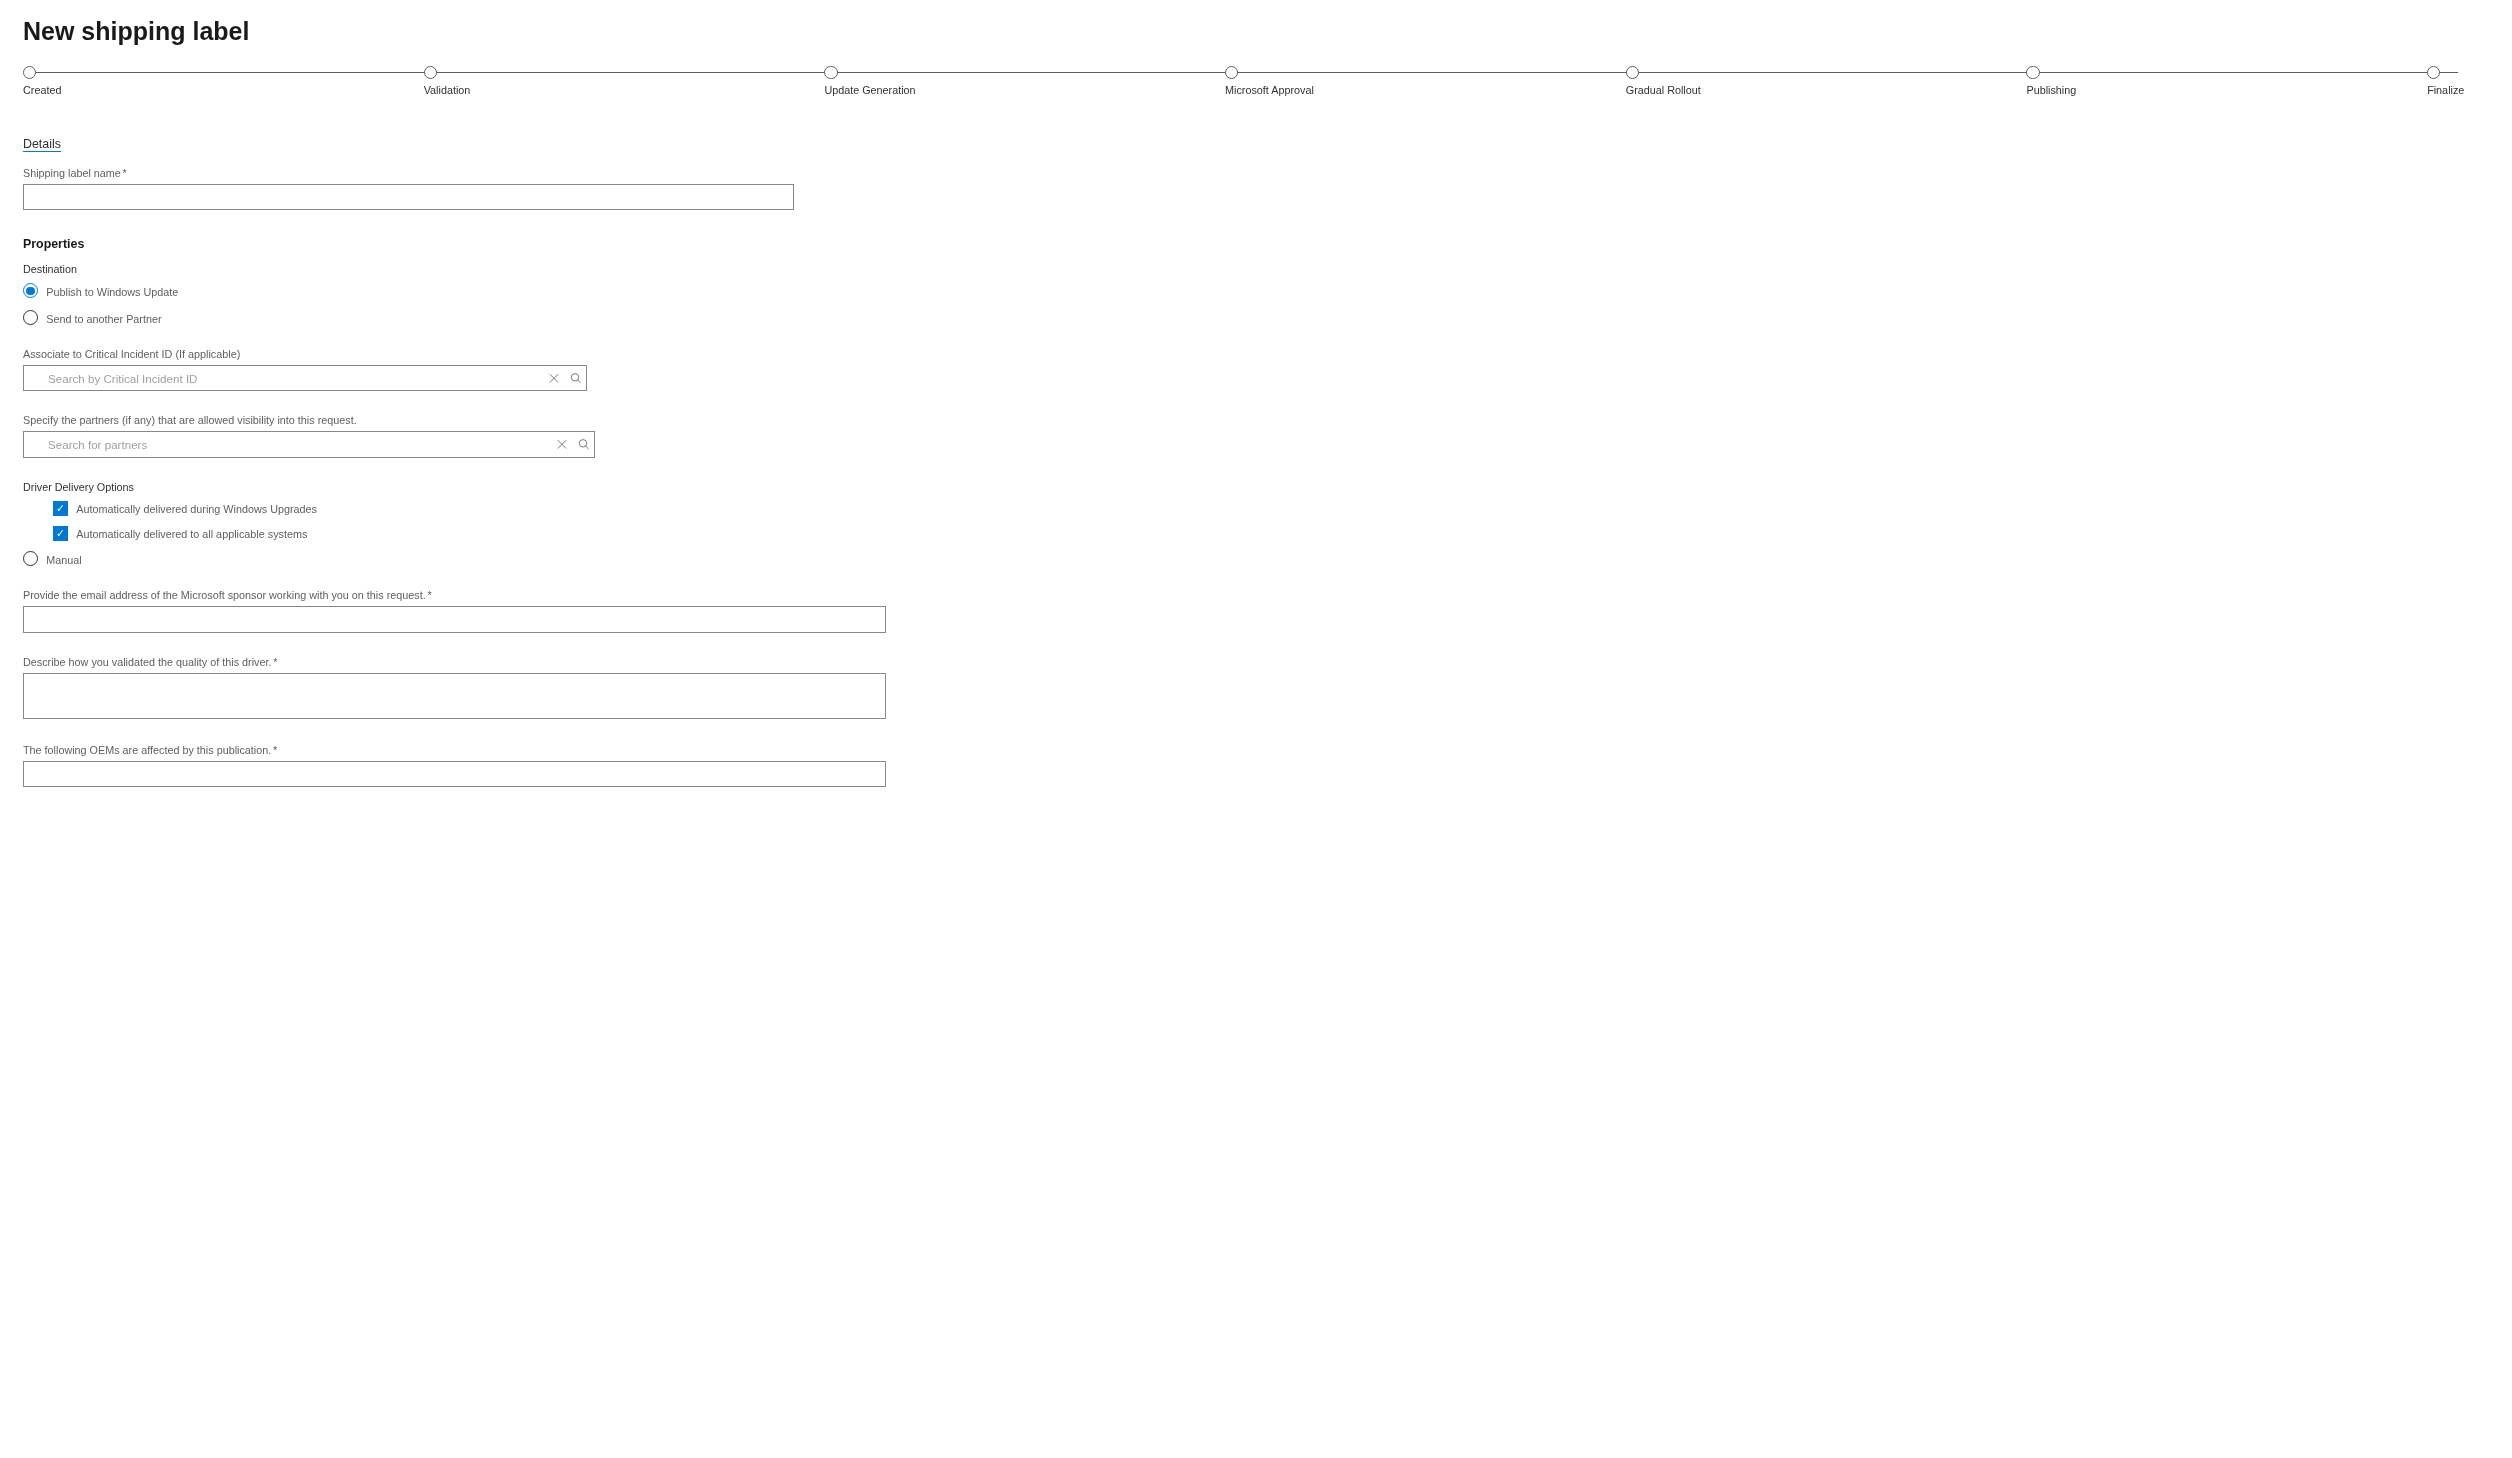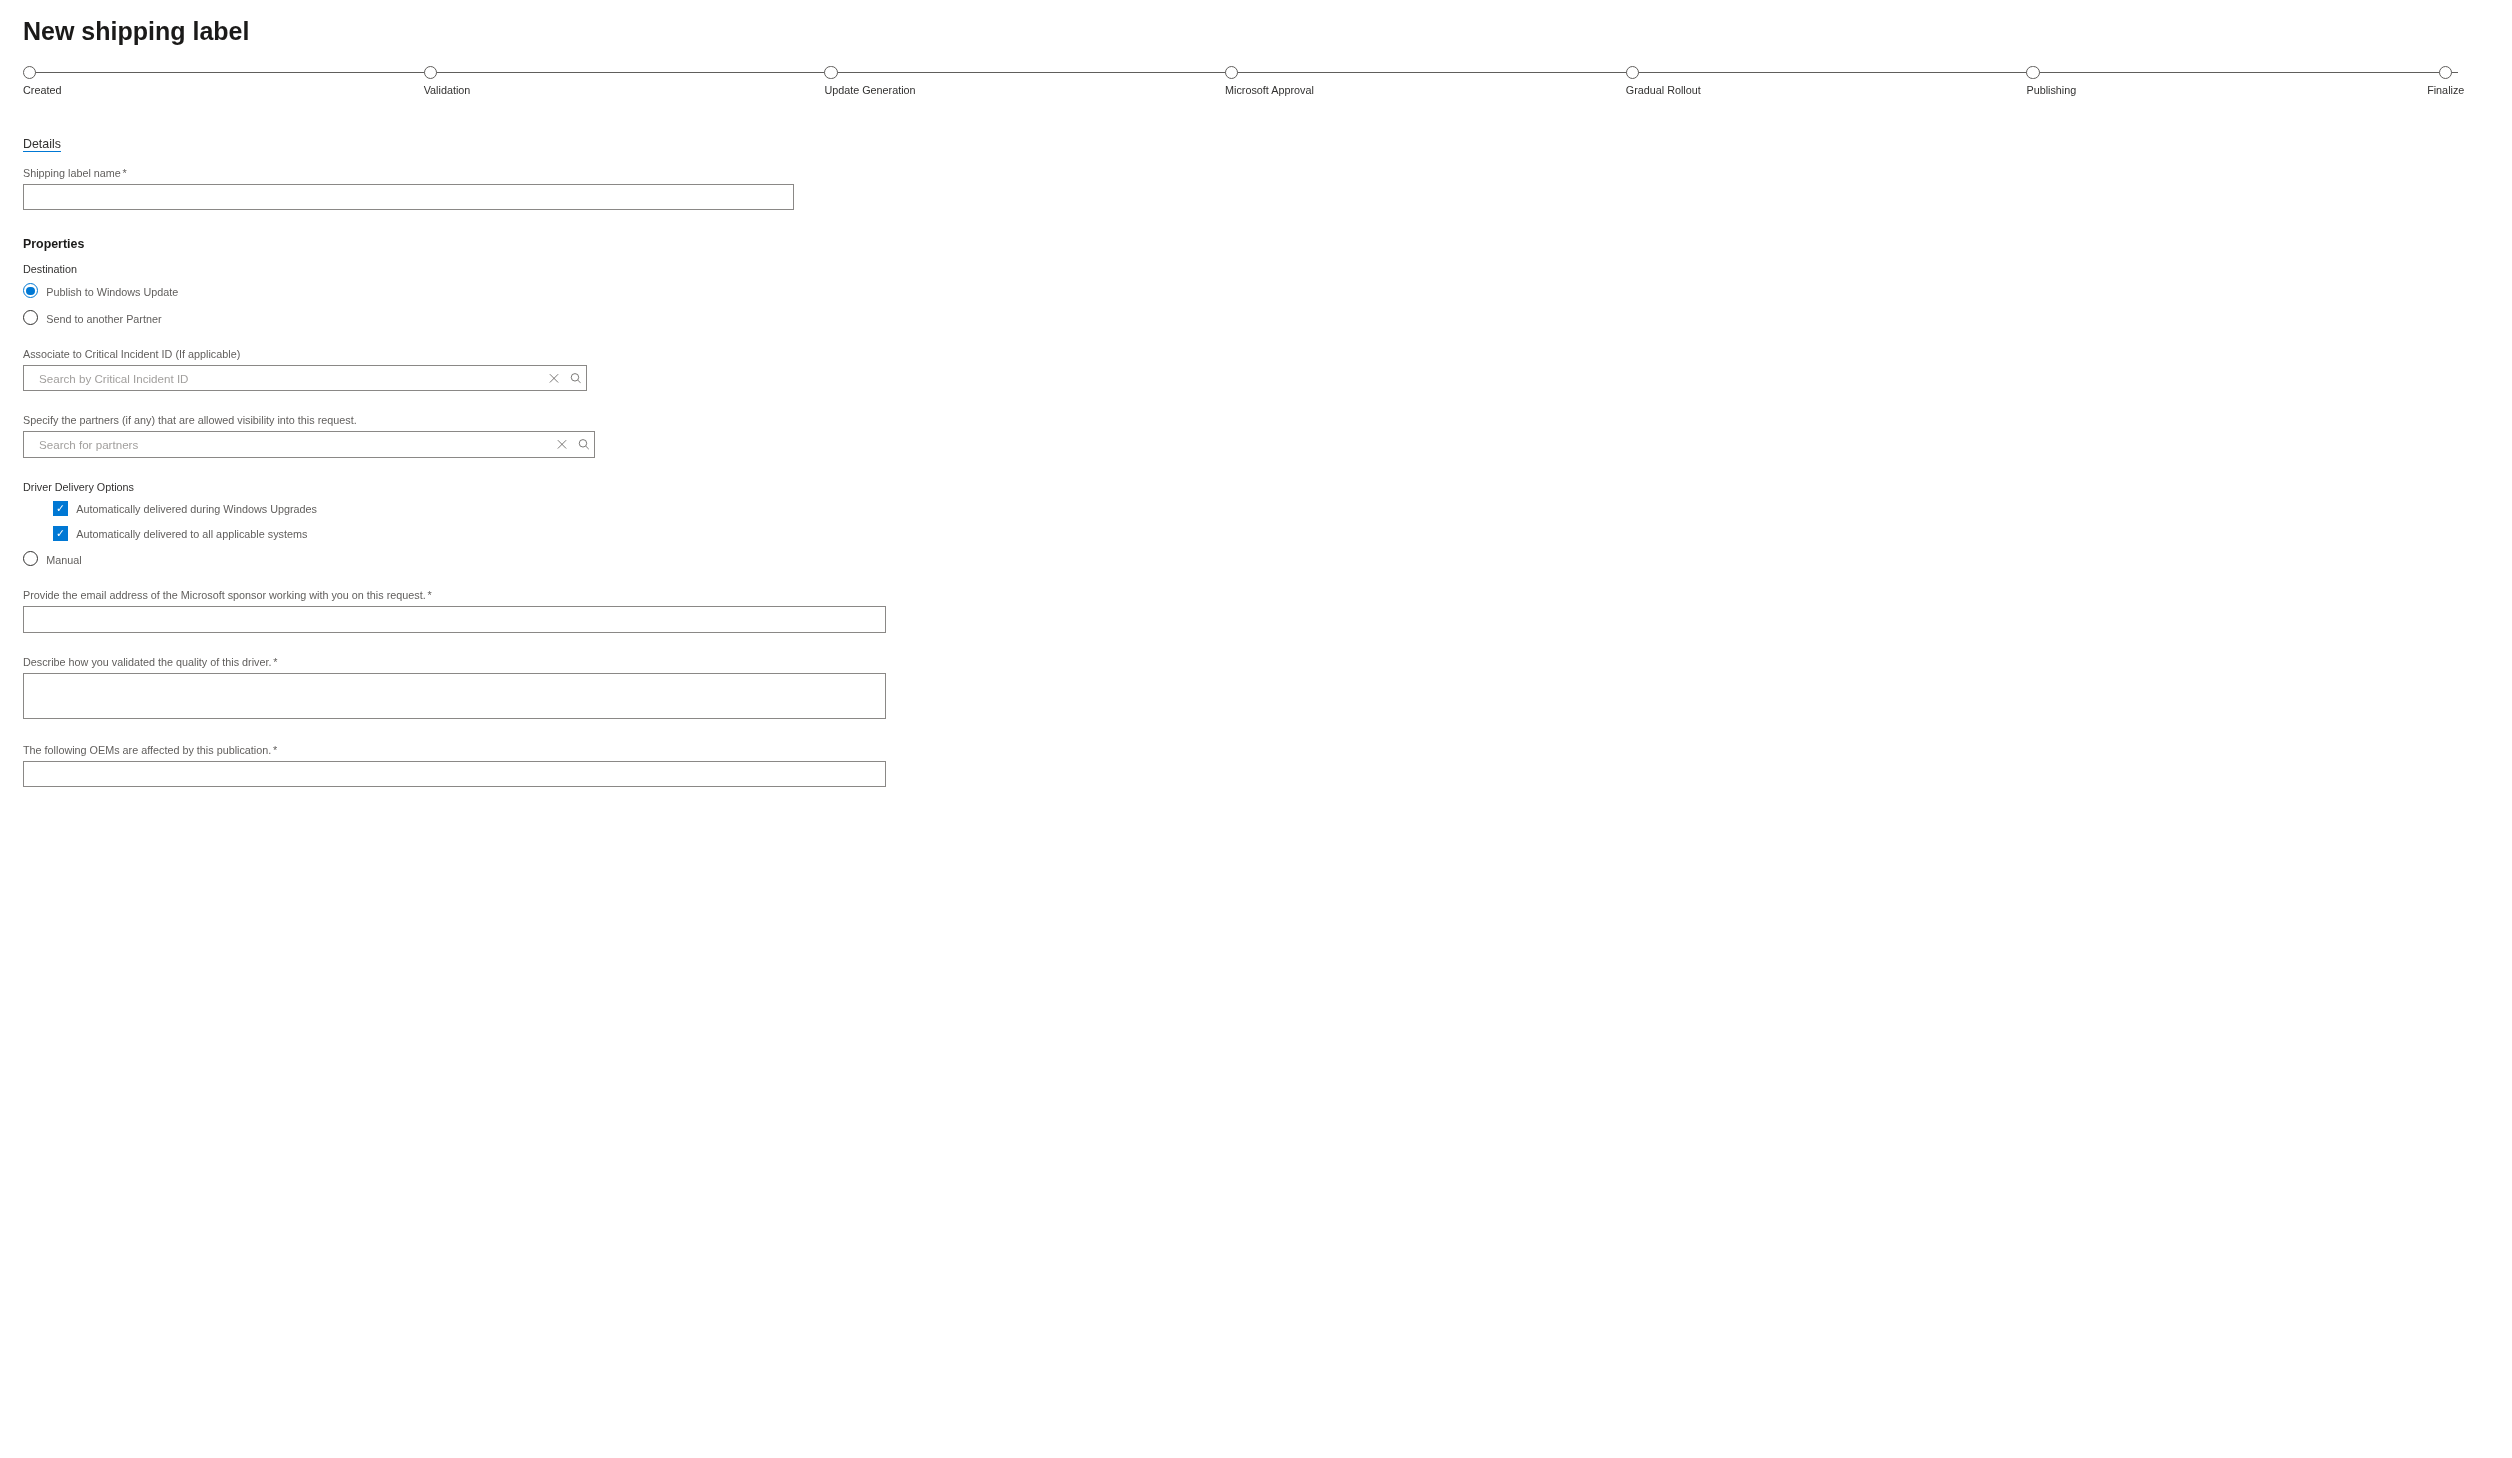--- a/index.html
+++ b/index.html
@@ -42,21 +42,21 @@
   .step {
     display: flex;
     flex-direction: column;
     align-items: flex-start;
     position: relative;
     z-index: 1;
     flex: 1;
   }
   .step:last-child {
     flex: 0;
-    align-items: center;
+    align-items: flex-start;
   }
   .step-circle {
     width: 13.3px;
     height: 13.3px;
     border-radius: 50%;
     border: 0.8px solid #605e5c;
     background: #ffffff;
     margin-bottom: 5px;
   }
   .step-label {
@@ -124,21 +124,21 @@
     resize: none;
   }
   .search-wrap {
     position: relative;
     display: inline-block;
   }
   .search-input {
     width: 564px;
     height: 26.5px;
     border: 0.8px solid #8a8886;
-    padding: 0 50px 0 15px;
+    padding: 0 50px 0 24px;
     font-size: 11.6px;
     font-family: inherit;
   }
   .search-input.wider {
     width: 572px;
   }
   .search-icons {
     position: absolute;
     right: 5px;
     top: 50%;

